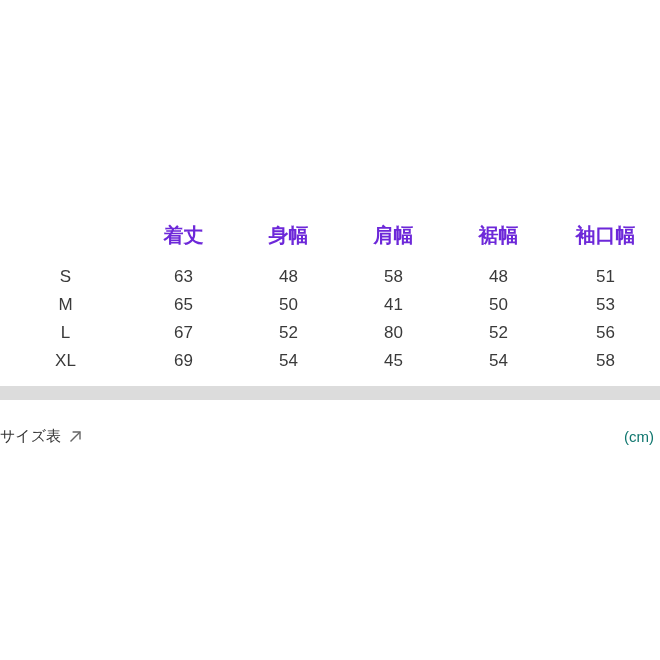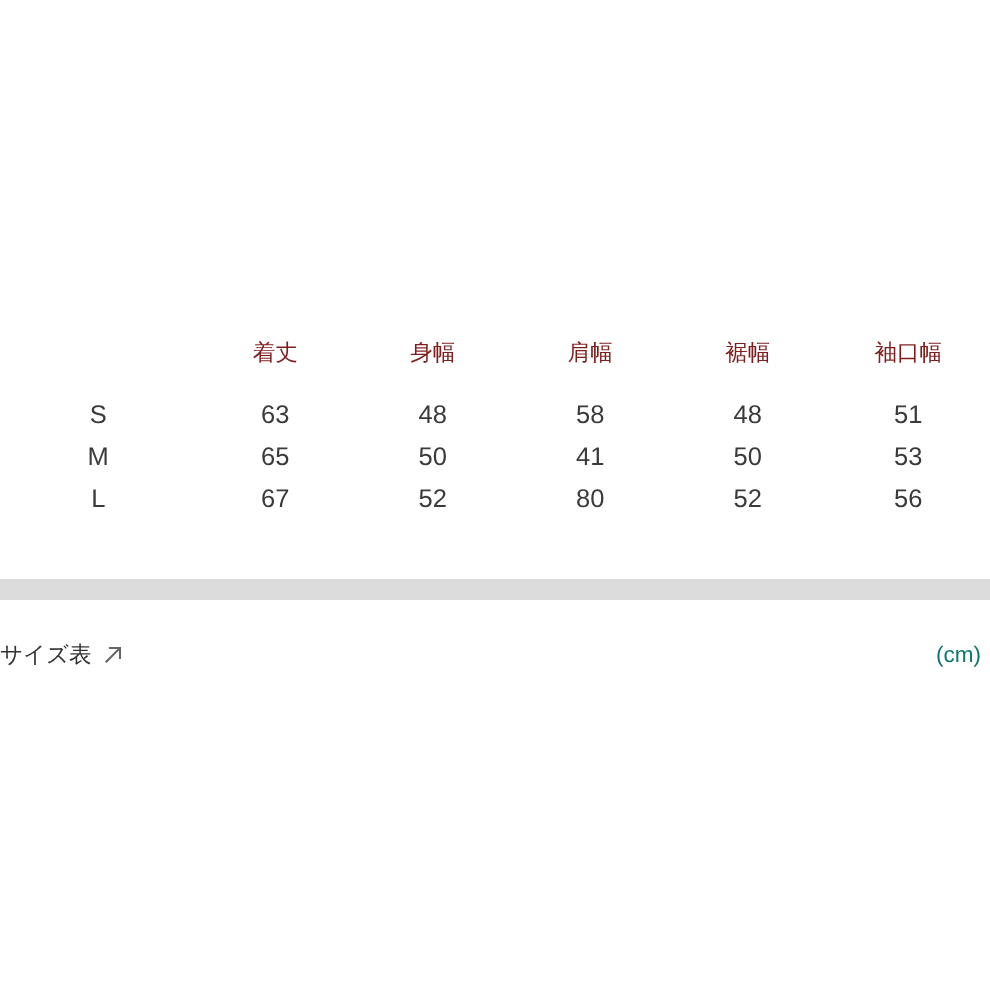--- a/index.html
+++ b/index.html
@@ -29,22 +29,23 @@
   table.size-table td {
     padding: 0;
     text-align: center;
     vertical-align: middle;
     font-weight: normal;
     white-space: nowrap;
   }
   table.size-table thead th {
     height: 28px;
     padding-bottom: 14px;
-    font-size: 15px;
-    color: #7f1d1d;
+    font-size: 20px;
+    color: #6d28d9;
+    font-weight: bold;
   }
   table.size-table tbody th,
   table.size-table tbody td {
     height: 28px;
     font-size: 17px;
   }
 
   
   .scrollbar-track {
     position: absolute;
@@ -129,20 +130,28 @@
       <td>53</td>
     </tr>
     <tr>
       <th>L</th>
       <td>67</td>
       <td>52</td>
       <td>80</td>
       <td>52</td>
       <td>56</td>
     </tr>
+    <tr>
+      <th>XL</th>
+      <td>69</td>
+      <td>54</td>
+      <td>45</td>
+      <td>54</td>
+      <td>58</td>
+    </tr>
   </tbody>
 </table>
 
 <div class="scrollbar-track"></div>
 
 <div class="footer-row">
   <a class="footer-link">
     <span>サイズ表</span>
     <span class="icon">
       <svg width="15" height="15" viewBox="0 0 15 15">

